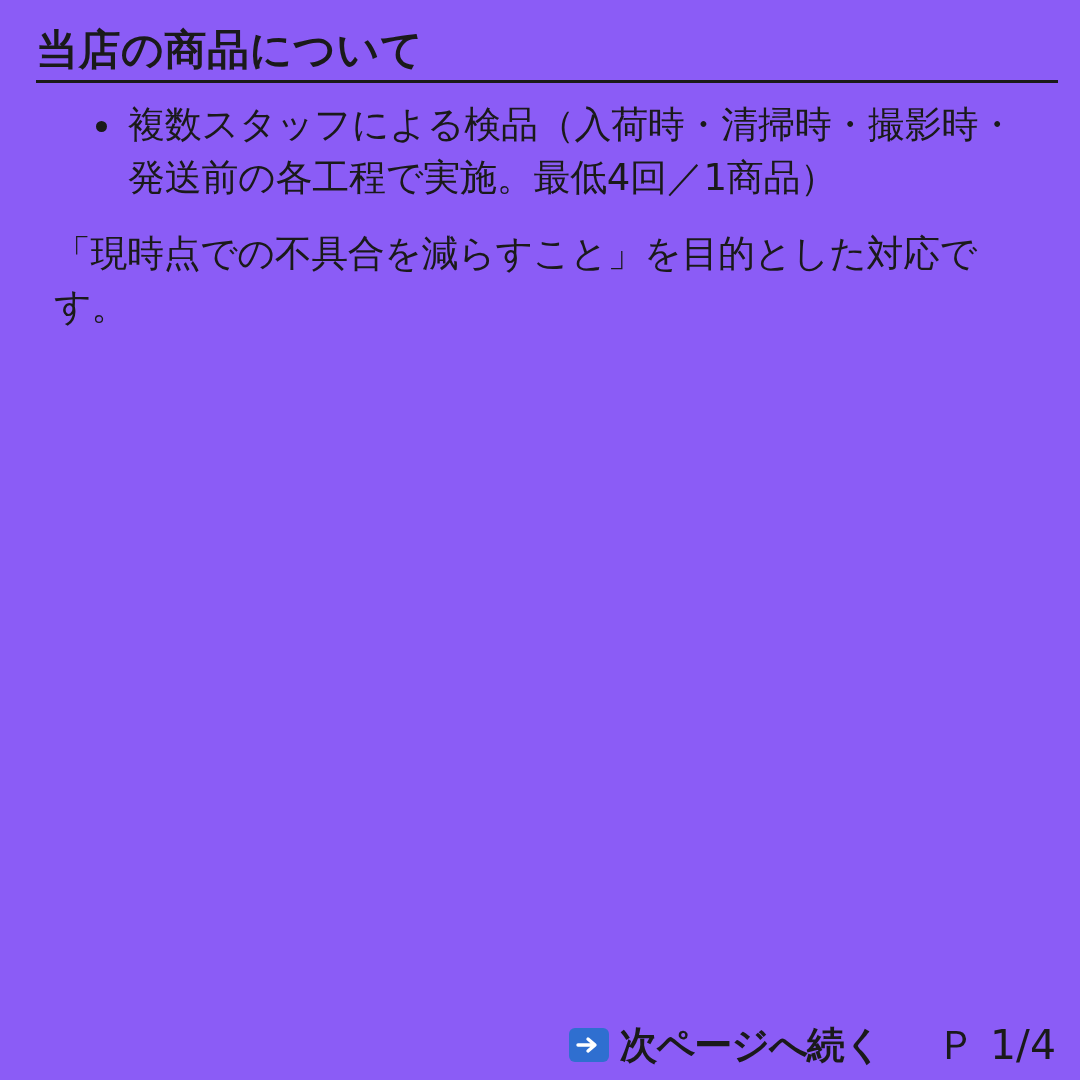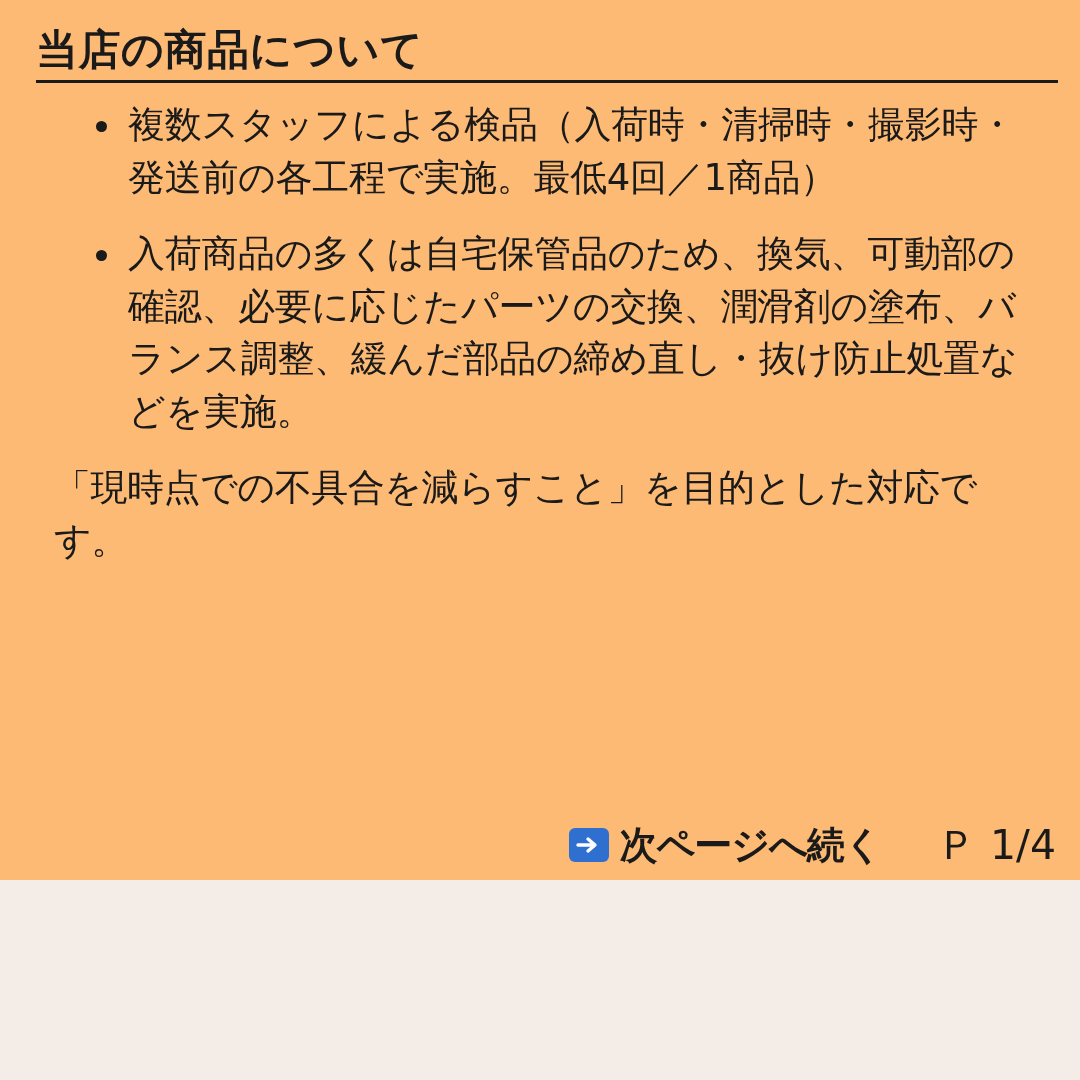--- a/index.html
+++ b/index.html
@@ -10,24 +10,24 @@
     width: 1080px;
     height: 1080px;
     background: #f4ece6;
     font-family: "DejaVu Sans", "Liberation Sans", sans-serif;
     color: #1a1a1a;
     overflow: hidden;
   }
   .page {
     position: relative;
     width: 1080px;
-    height: 880px;
+    height: 1080px;
     box-sizing: border-box;
     padding: 18px 22px 0 28px;
-    background: #fdba74;
+    background: #8b5cf6;
   }
   .title {
     font-size: 42px;
     font-weight: bold;
     letter-spacing: 0.5px;
     line-height: 1.15;
     padding-bottom: 6px;
     border-bottom: 3px solid #1a1a1a;
     margin: 8px 0 10px 8px;
     display: block;
@@ -107,21 +107,20 @@
 </style>
 </head>
 <body>
 
 <div class="page">
 
   <h1 class="title">当店の商品について</h1>
 
   <ul class="bullets">
     <li>複数スタッフによる検品（入荷時・清掃時・撮影時・発送前の各工程で実施。最低4回／1商品）</li>
-    <li>入荷商品の多くは自宅保管品のため、換気、可動部の確認、必要に応じたパーツの交換、潤滑剤の塗布、バランス調整、緩んだ部品の締め直し・抜け防止処置などを実施。</li>
   </ul>
 
 
   <p class="note-line2">「現時点での不具合を減らすこと」を目的とした対応です。</p>
 
   <div class="footer">
     <div class="next-wrap">
       <span class="arrow-icon">
         <svg width="40" height="34" viewBox="0 0 40 34" xmlns="http://www.w3.org/2000/svg">
           <rect x="0" y="0" width="40" height="34" rx="6" fill="#2f6fd0"></rect>

